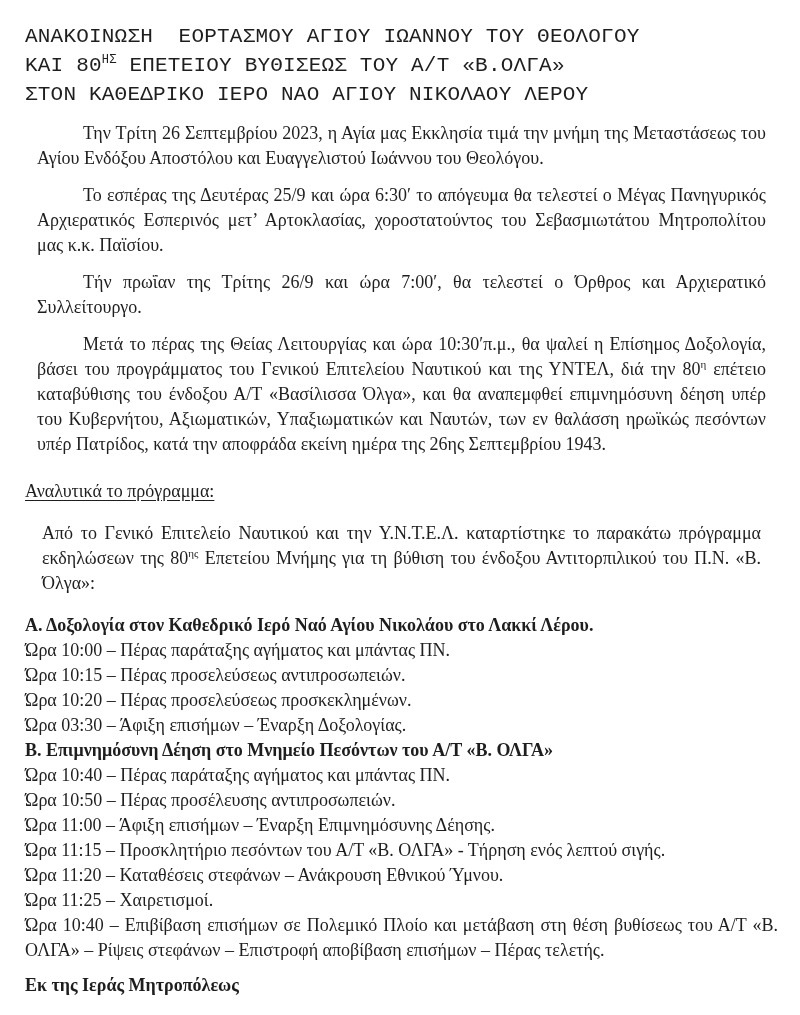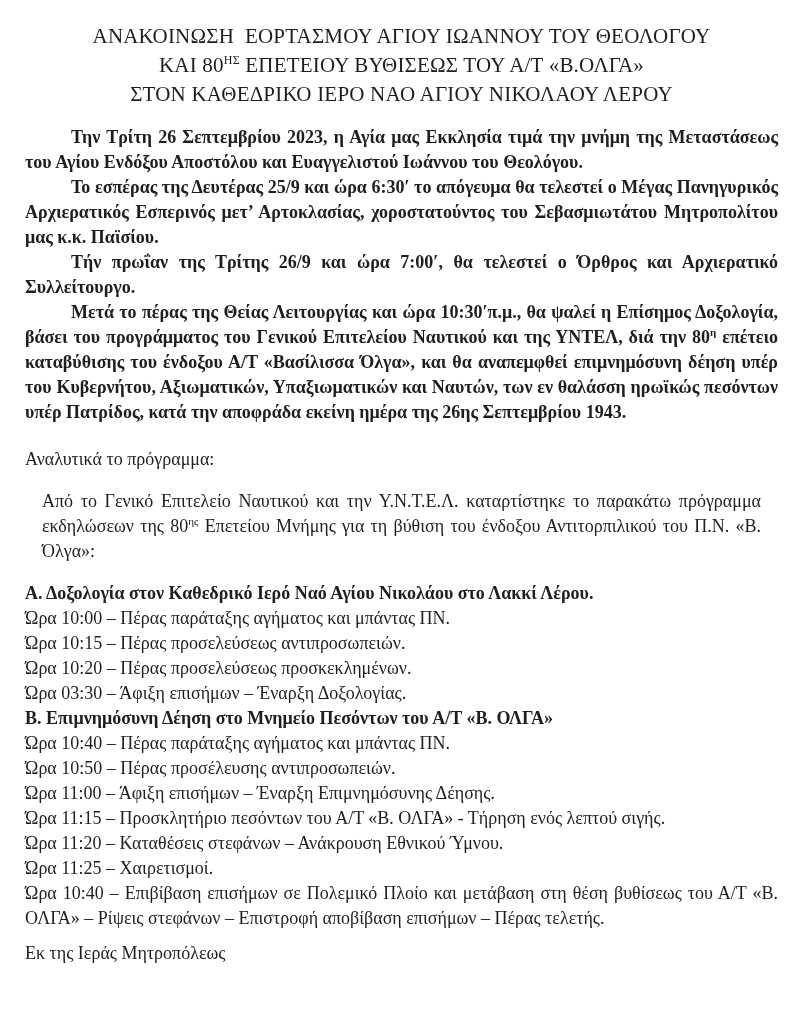--- a/index.html
+++ b/index.html
@@ -15,64 +15,66 @@
     font-family: "Liberation Serif", "DejaVu Serif", serif;
   }
   .page {
     box-sizing: border-box;
     width: 800px;
     height: 1015px;
     padding: 22px 22px 0 25px;
   }
   
   .title-block {
-    text-align: center;
+    text-align: left;
     font-size: 21px;
     line-height: 29px;
-    margin-bottom: 16px;
+    margin-bottom: 8px;
     letter-spacing: 0.2px;
+    font-family: Liberation Mono, monospace;
   }
   .title-block sup {
     font-size: 12px;
     line-height: 0;
     vertical-align: super;
   }
   
   .body-text {
     font-size: 18px;
     line-height: 25px;
   }
   p.para {
-    margin: 0;
+    margin: 12px;
     text-align: justify;
     text-indent: 46px;
-    font-weight: bold;
   }
   p.para sup, .lead sup {
     font-size: 11px;
     line-height: 0;
     vertical-align: super;
   }
   .gap-top-sm { margin-top: 8px; }
   .prog-heading {
     margin-top: 22px;
+    text-decoration: underline;
     text-underline-offset: 3px;
   }
   .lead {
     margin: 17px;
     text-align: justify;
   }
   .sec-heading {
     font-weight: bold;
   }
   .sched-item {
     text-align: justify;
   }
   .signature {
     margin-top: 10px;
+    font-weight: bold;
   }
 </style>
 </head>
 <body>
 
 <div class="page">
 
   <div class="title-block">
     <div>ΑΝΑΚΟΙΝΩΣΗ&nbsp; ΕΟΡΤΑΣΜΟΥ ΑΓΙΟΥ ΙΩΑΝΝΟΥ ΤΟΥ ΘΕΟΛΟΓΟΥ</div>
     <div><span>ΚΑΙ 80</span><sup>ΗΣ</sup><span> ΕΠΕΤΕΙΟΥ ΒΥΘΙΣΕΩΣ ΤΟΥ Α/Τ «Β.ΟΛΓΑ»</span></div>

